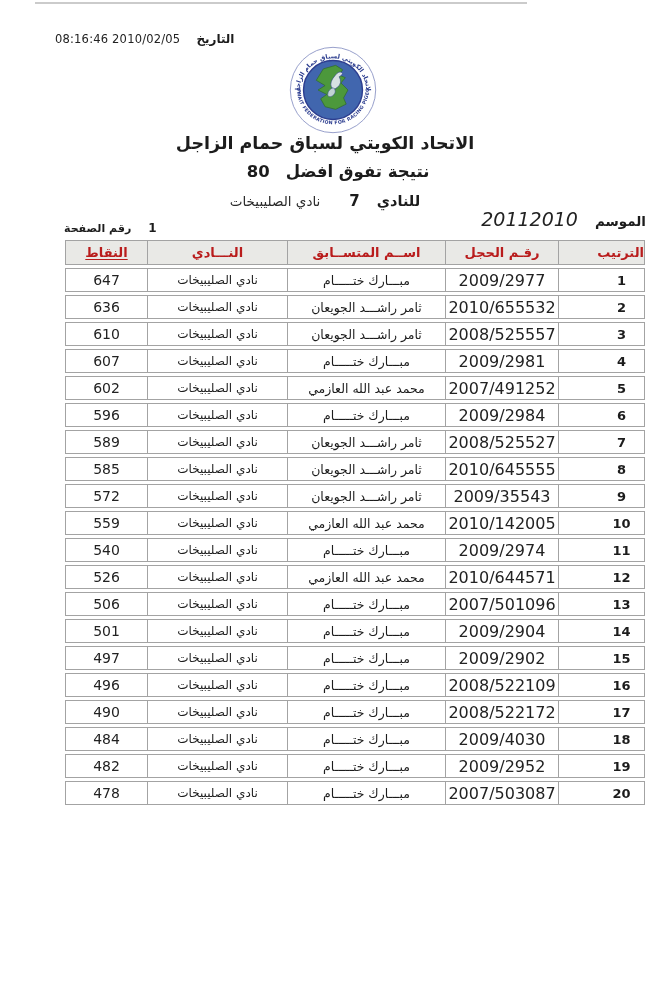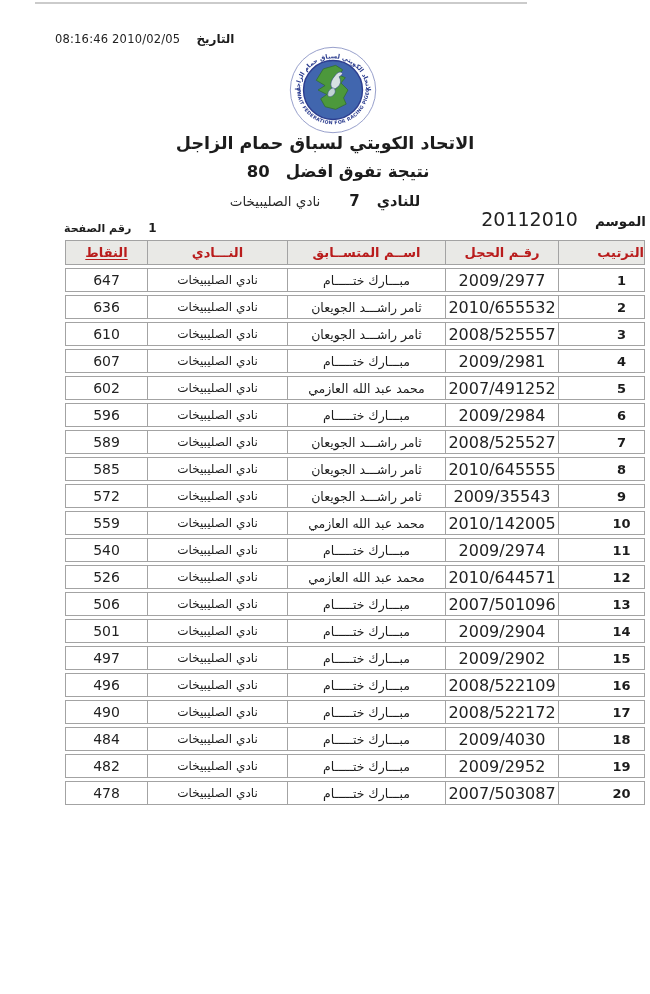--- a/index.html
+++ b/index.html
@@ -20,21 +20,21 @@
           justify-content:center;align-items:baseline;font-size:16.5px;font-weight:bold;}
   .title2 .num{margin:0 16px 0 26px;font-size:16.5px;}
   .title3{position:absolute;left:0;top:192px;width:650px;display:flex;direction:rtl;
           justify-content:center;align-items:baseline;}
   .title3 .club-label{font-size:14.5px;font-weight:bold;}
   .title3 .club-no{font-size:15px;font-weight:bold;margin:0 17px 0 29px;}
   .title3 .club-name{font-size:13.5px;color:#2a2a2a;}
   .season{position:absolute;right:4px;top:208px;display:flex;direction:rtl;
           align-items:baseline;gap:17px;}
   .season .s-label{font-size:13.5px;font-weight:bold;}
-  .season .s-value{font-size:19px;direction:ltr;color:#222;}
+  .season .s-value{font-size:19px;direction:ltr;color:#222;font-style:italic;}
   .pagenum{position:absolute;left:64px;top:221px;display:flex;gap:17px;align-items:flex-end;}
   .pagenum .p-label{font-size:11px;font-weight:bold;}
   .pagenum .p-value{font-size:12px;font-weight:bold;}
   table.results{
     position:absolute;left:65px;top:237px;width:580px;direction:rtl;
     border-collapse:separate;border-spacing:0 3px;table-layout:fixed;
   }
   .results th,.results td{
     border-top:1px solid #a3a3a3;border-bottom:1px solid #a3a3a3;border-left:1px solid #a3a3a3;
     padding:0;text-align:center;vertical-align:middle;overflow:hidden;white-space:nowrap;

